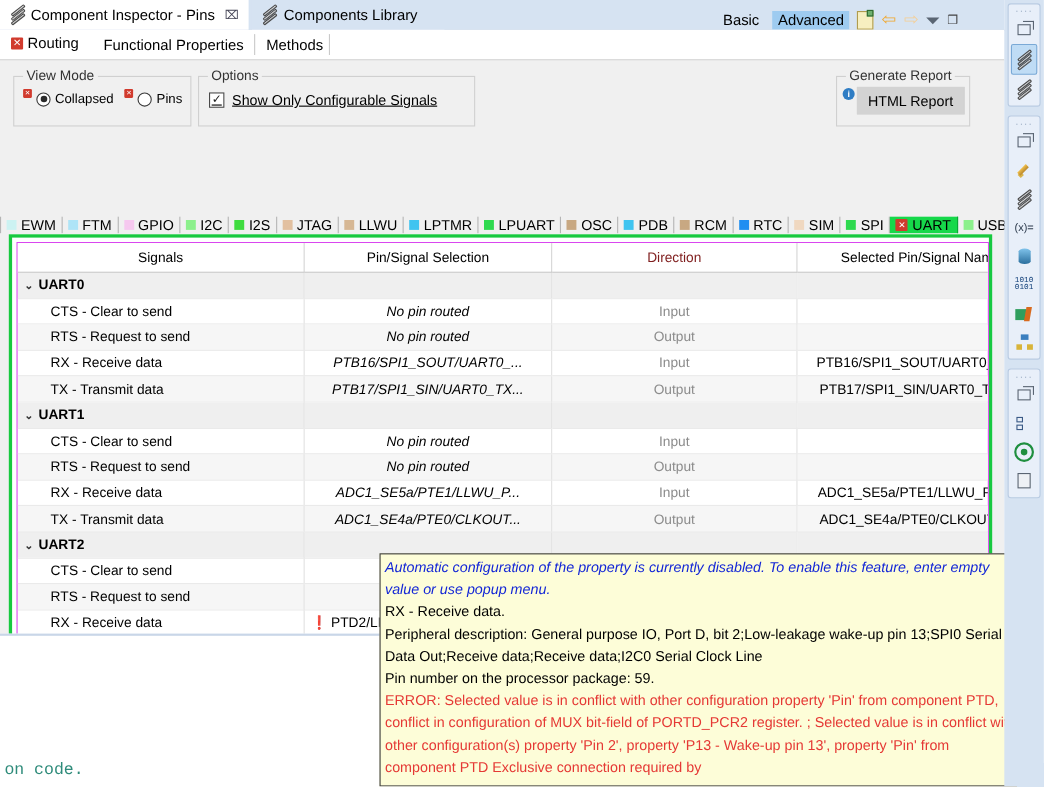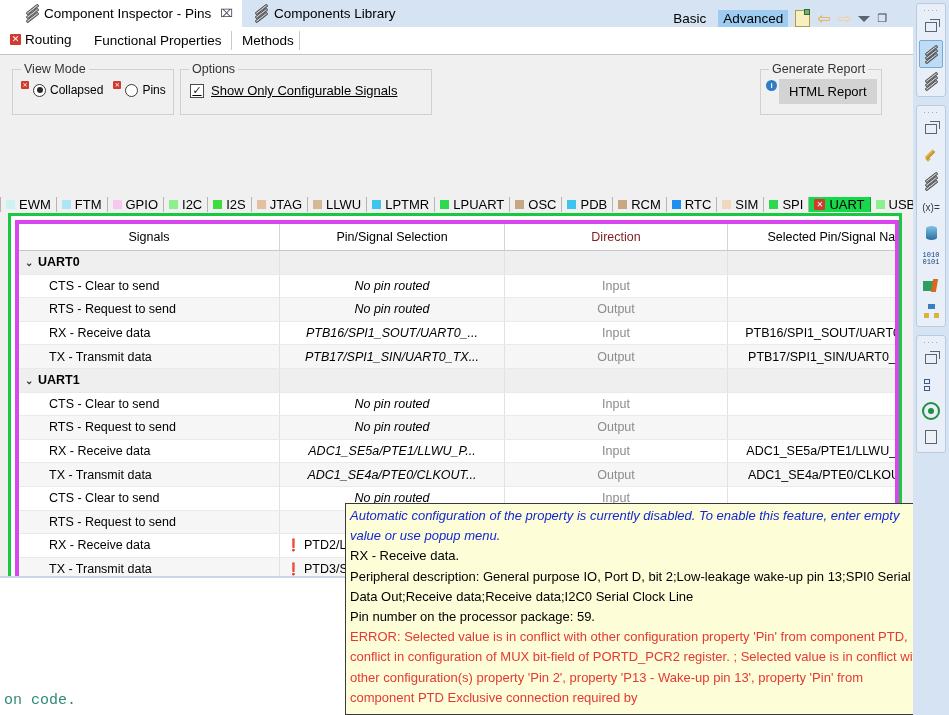--- a/index.html
+++ b/index.html
@@ -11,21 +11,20 @@
     font-size: 12px;
     color: #000;
   }
   #root { position: relative; width: 949px; height: 715px; }
 
   
   .view-tabs {
     position: absolute; left: 0; top: 0; width: 913px; height: 27px;
     background: #d6e3f2;
     border-bottom: 1px solid #a8bdd6;
-    margin-left: 16px;
   }
   .view-tab {
     position: absolute; top: 0; height: 27px;
     display: flex; align-items: center; gap: 5px;
     padding: 0 9px;
     font-size: 13.5px;
     box-sizing: border-box;
     white-space: nowrap;
   }
   .view-tab.active { background: #ffffff; }
@@ -120,21 +119,21 @@
   .ptab:first-child{ border-left:1px solid #b5b5b5; }
   .ptab .sq { width:9px;height:9px; display:block; }
   .ptab.sel { background:#16d84a; border-right:1px solid #0aa836; }
   .ptab .xbadge { width:11px;height:11px;background:#d13b2e;color:#fff;font-size:8px;line-height:11px;text-align:center;border-radius:1px;}
   .ptab.more { font-size:13px; padding:0 4px; position:relative; }
   .ptab.more sub { font-size:9px; }
 
   
   .tablewrap { position:absolute; left:8px; top:158px; width:894px; height:398px;
                border:3px solid #18c93f; background:#fff; box-sizing:border-box; }
-  .tbl { position:absolute; left:4px; top:4px; width:884px; height:384px; border:4px solid #d946ef;
+  .tbl { position:absolute; left:4px; top:4px; width:884px; height:384px; border:1px solid #d946ef;
          background:#fff; box-sizing:border-box; overflow:hidden; }
   table { border-collapse: collapse; width:882px; table-layout: fixed; }
   th { font-weight: normal; font-size:12.5px; background:#fff; border-right:1px solid #d5d5d5;
        border-bottom:1px solid #c8c8c8; height:26px; padding:0 6px; }
   td { font-size:12.5px; height:22.6px; padding:0 6px; border-right:1px solid #e2e2e2;
        border-bottom:1px solid #eaeaea; overflow:hidden; white-space:nowrap; }
   tr.grouprow td { background:#efefef; font-weight:bold; }
   tr.alt td { background:#f6f6f6; }
   .c-sig { width:248px; }
   .c-pin { width:212px; text-align:center; font-style:italic; }
@@ -383,20 +382,26 @@
                 <td class="c-pin">ADC1_SE5a/PTE1/LLWU_P...</td>
                 <td class="c-dir">Input</td>
                 <td class="c-sel" style="border-right: none;">ADC1_SE5a/PTE1/LLWU_P0/S...</td>
               </tr>
               <tr class="alt">
                 <td class="c-sig indent">TX - Transmit data</td>
                 <td class="c-pin">ADC1_SE4a/PTE0/CLKOUT...</td>
                 <td class="c-dir">Output</td>
                 <td class="c-sel" style="border-right: none;">ADC1_SE4a/PTE0/CLKOUT32...</td>
               </tr>
+              <tr class="grouprow">
+                <td class="c-sig"><span class="chev">⌄</span><span>UART2</span></td>
+                <td class="c-pin"></td>
+                <td class="c-dir"></td>
+                <td class="c-sel" style="border-right: none;"></td>
+              </tr>
               <tr>
                 <td class="c-sig indent">CTS - Clear to send</td>
                 <td class="c-pin">No pin routed</td>
                 <td class="c-dir">Input</td>
                 <td class="c-sel" style="border-right: none;"></td>
               </tr>
               <tr class="alt">
                 <td class="c-sig indent">RTS - Request to send</td>
                 <td class="c-pin">No pin routed</td>
                 <td class="c-dir">Output</td>

